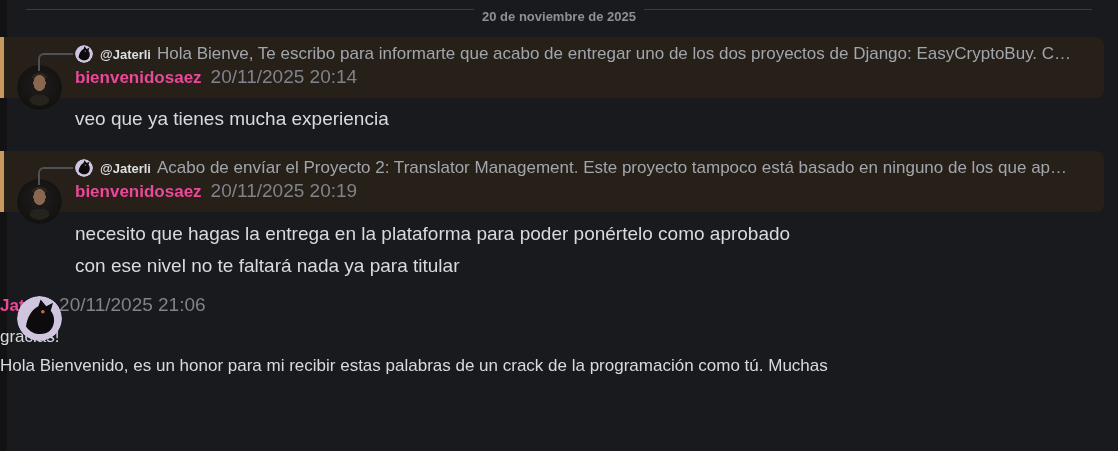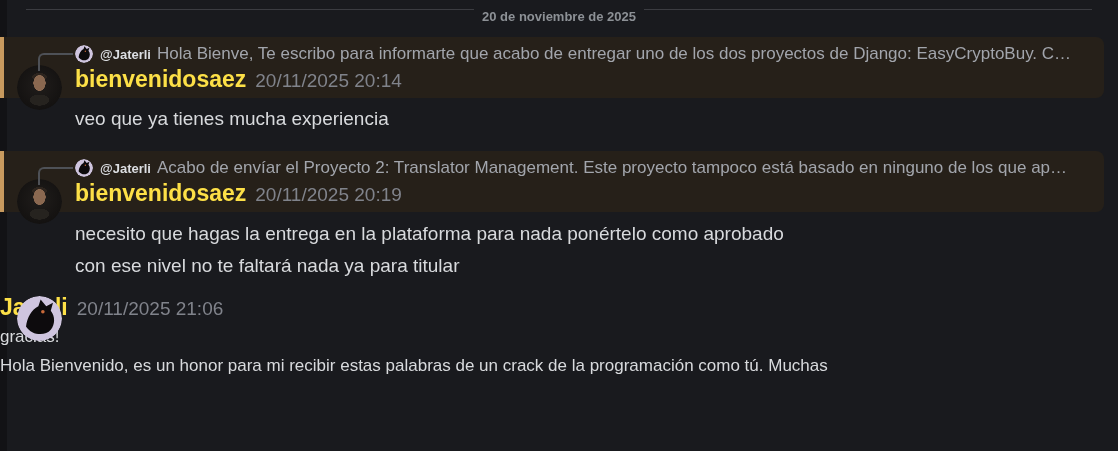--- a/index.html
+++ b/index.html
@@ -52,21 +52,21 @@
     position:absolute; left:-37px; top:9px; width:33px; height:16px;
     border-top:2px solid #4e5157; border-left:2px solid #4e5157;
     border-top-left-radius:6px;
   }
   .reply-avatar { width:18px; height:18px; border-radius:50%; overflow:hidden; margin-right:7px; flex:none; }
   .reply-mention { color:#dcdee2; font-weight:700; font-size:13px; margin-right:6px; white-space:nowrap; }
   .reply-preview { color:#a2a5ac; font-size:17px; white-space:nowrap; overflow:hidden; flex:1; min-width:0; }
 
   
   .header-row { display:flex; align-items:baseline; height:22px; margin-top:2px; }
-  .username { color:#fde047; font-weight:700; font-size:23px; }
+  .username { color:#ec4899; font-weight:700; font-size:17px; }
   .timestamp { color:#80838b; font-size:19px; margin-left:9px; }
 
   .message-text { color:#d8dadd; font-size:17px; line-height:24px; margin-top:4px; }
 
   
   .followup { padding-left:75px; font-size:19px; line-height:24px; color:#d8dadd; }
   .fu-1 { margin-top:9px; }
   .fu-2 { margin-top:10px; }
   .fu-3 { margin-top:8px; }
 
@@ -125,21 +125,21 @@
     </div>
     <span class="reply-mention">@Jaterli</span>
     <span class="reply-preview">Acabo de envíar el Proyecto 2: Translator Management.  Este proyecto tampoco está basado en ninguno de los que ap…</span>
   </div>
   <div class="header-row">
     <span class="username">bienvenidosaez</span>
     <span class="timestamp">20/11/2025 20:19</span>
   </div>
 </div>
 
-<div class="followup fu-2">necesito que hagas la entrega en la plataforma para nada ponértelo como aprobado</div>
+<div class="followup fu-2">necesito que hagas la entrega en la plataforma para poder ponértelo como aprobado</div>
 <div class="followup fu-3">con ese nivel no te faltará nada ya para titular</div>
 
 <div class="plain-group">
   <div class="avatar-large">
     <svg class="avatar-svg" viewBox="0 0 40 40">
       <circle cx="20" cy="20" r="20" fill="#cfc5df"></circle>
       <path d="M8 27 C9 19 13 12 19 9 L21 3 L26 9 L32 6 L30 13 C34 18 34 25 30 30 C25 36 13 35 8 27 Z" fill="#0d0b0d"></path>
       <circle cx="23" cy="14" r="1.6" fill="#c96a3a"></circle>
     </svg>
   </div>

